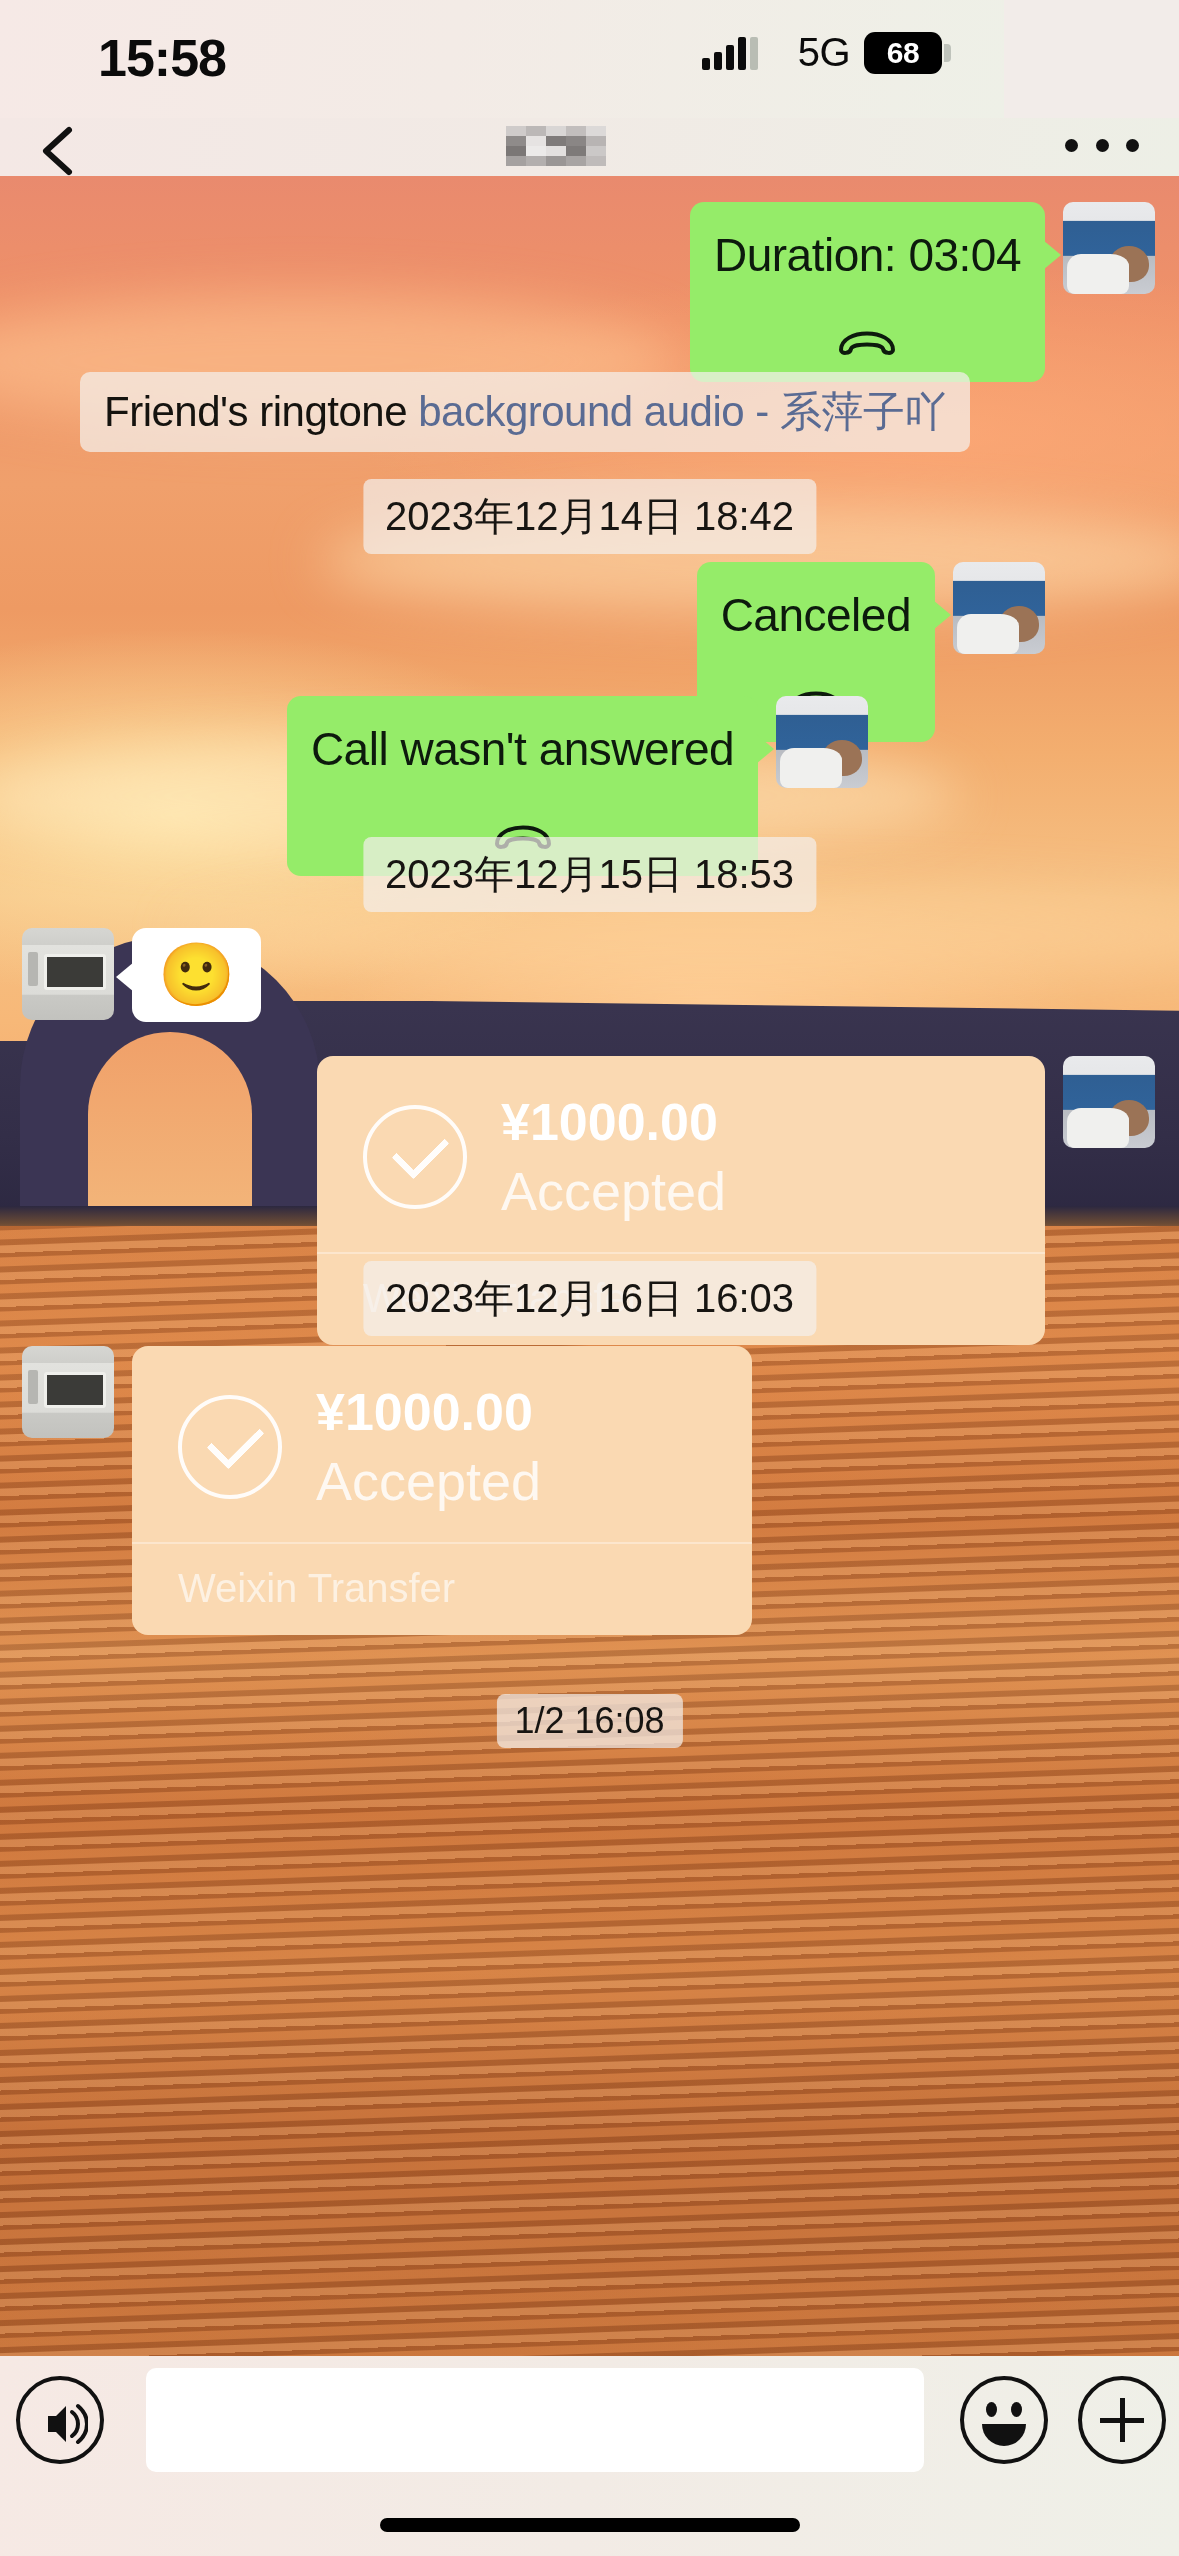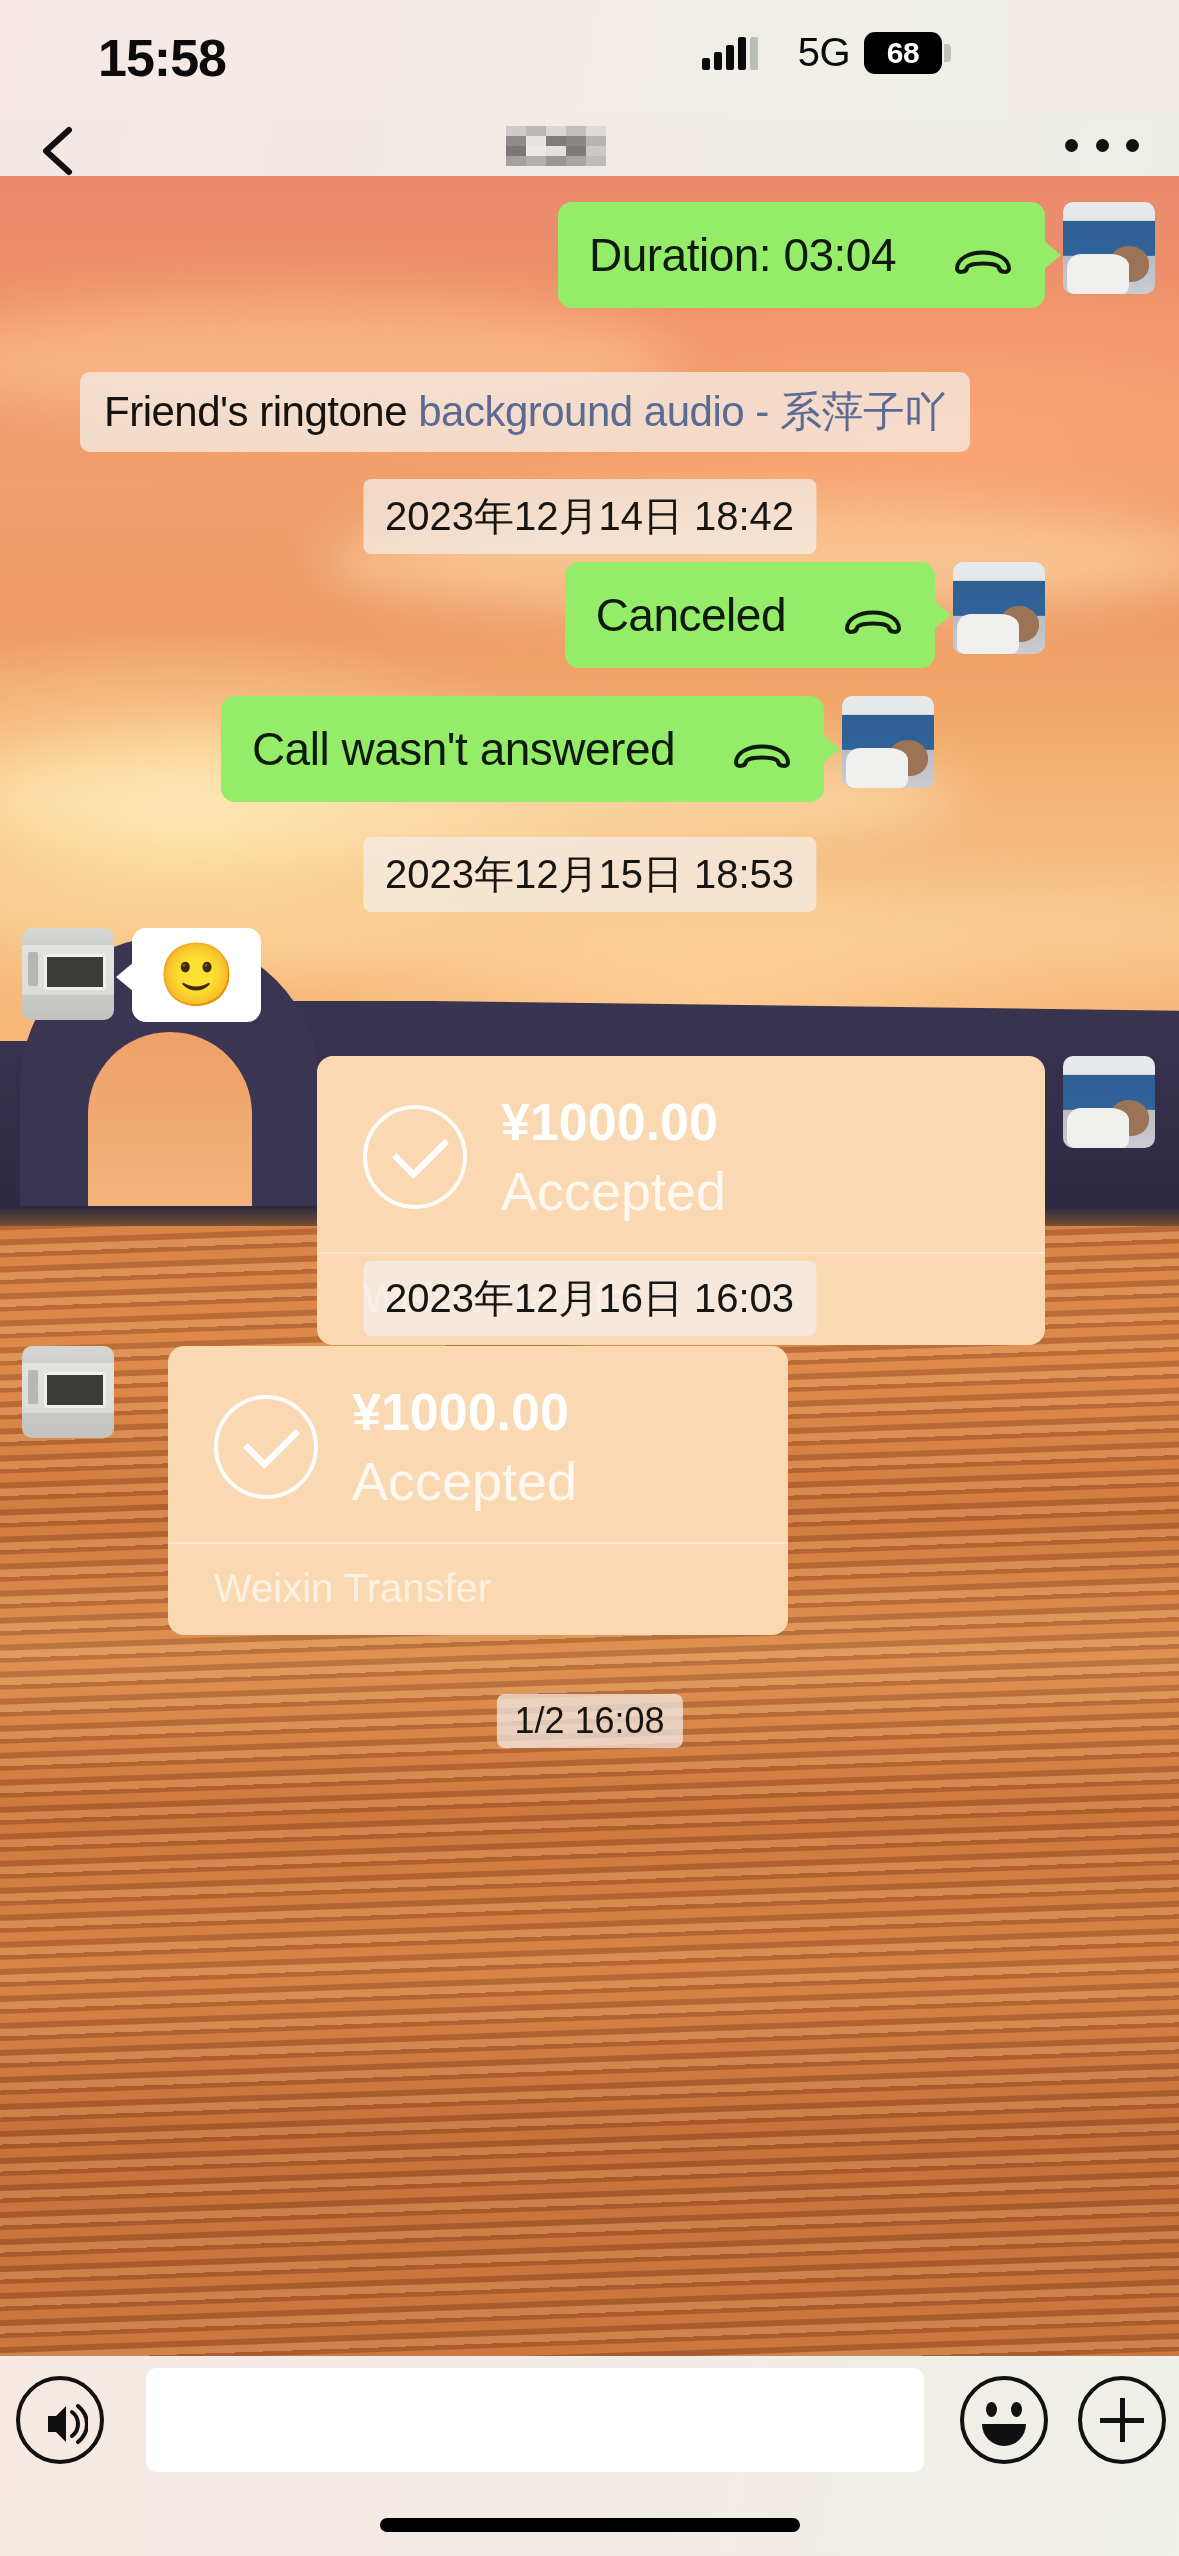--- a/index.html
+++ b/index.html
@@ -122,22 +122,22 @@
     content:""; position:absolute; left:22px; top:26px; width:56px;height:30px;
     background:#3b3b38; border-radius:3px; border:3px solid #efefeb;
   }
   .av-device::after{
     content:""; position:absolute; left:6px; top:24px; width:10px;height:34px;
     background:#b6b6b2; border-radius:2px;
   }
 
   .bubble{ position:relative; max-width:780px; }
   .bubble-green{
-    background:#95ec69; border-radius:14px; padding:26px 31px;
-    display:flex; align-items:center; gap:56px;
+    background:#95ec69; border-radius:14px; padding:26px 24px;
+    display:flex; align-items:center; gap:34px;flex-direction:column;
   }
   .bubble-green::after{
     content:""; position:absolute; right:-16px; top:38px;
     width:0;height:0; border-top:15px solid transparent; border-bottom:15px solid transparent;
     border-left:18px solid #95ec69;
   }
   .bubble-text{ font-size:46px; color:#0d1a0d; letter-spacing:-0.5px; white-space:nowrap; }
   .bubble-white{
     background:#fff; border-radius:14px; padding:16px 26px; position:relative;
   }
@@ -161,21 +161,21 @@
     padding:10px 22px; font-size:40px; color:#171512; letter-spacing:0px; white-space:nowrap;
   }
   .time-pill{
     position:absolute; background:rgba(244,240,236,.70); border-radius:8px;
     padding:6px 18px; font-size:36px; color:#171512; white-space:nowrap;
   }
 
   
   .transfer{
     position:absolute; width:728px; background:#fad9b2; border-radius:16px;
-    padding:36px 0 0 0; overflow:hidden;margin-left:36px;
+    padding:36px 0 0 0; overflow:hidden;
   }
   .transfer-body{ display:flex; align-items:center; gap:34px; padding:0 46px 30px 46px; }
   .check-circle{
     width:104px;height:104px;border-radius:50%;border:4px solid rgba(255,255,255,.92);
     flex:none; position:relative;
   }
   .check-circle::after{
     content:""; position:absolute; left:28px; top:26px; width:44px;height:24px;
     border-left:7px solid rgba(255,255,255,.95); border-bottom:7px solid rgba(255,255,255,.95);
     transform:rotate(-45deg); border-radius:2px;

